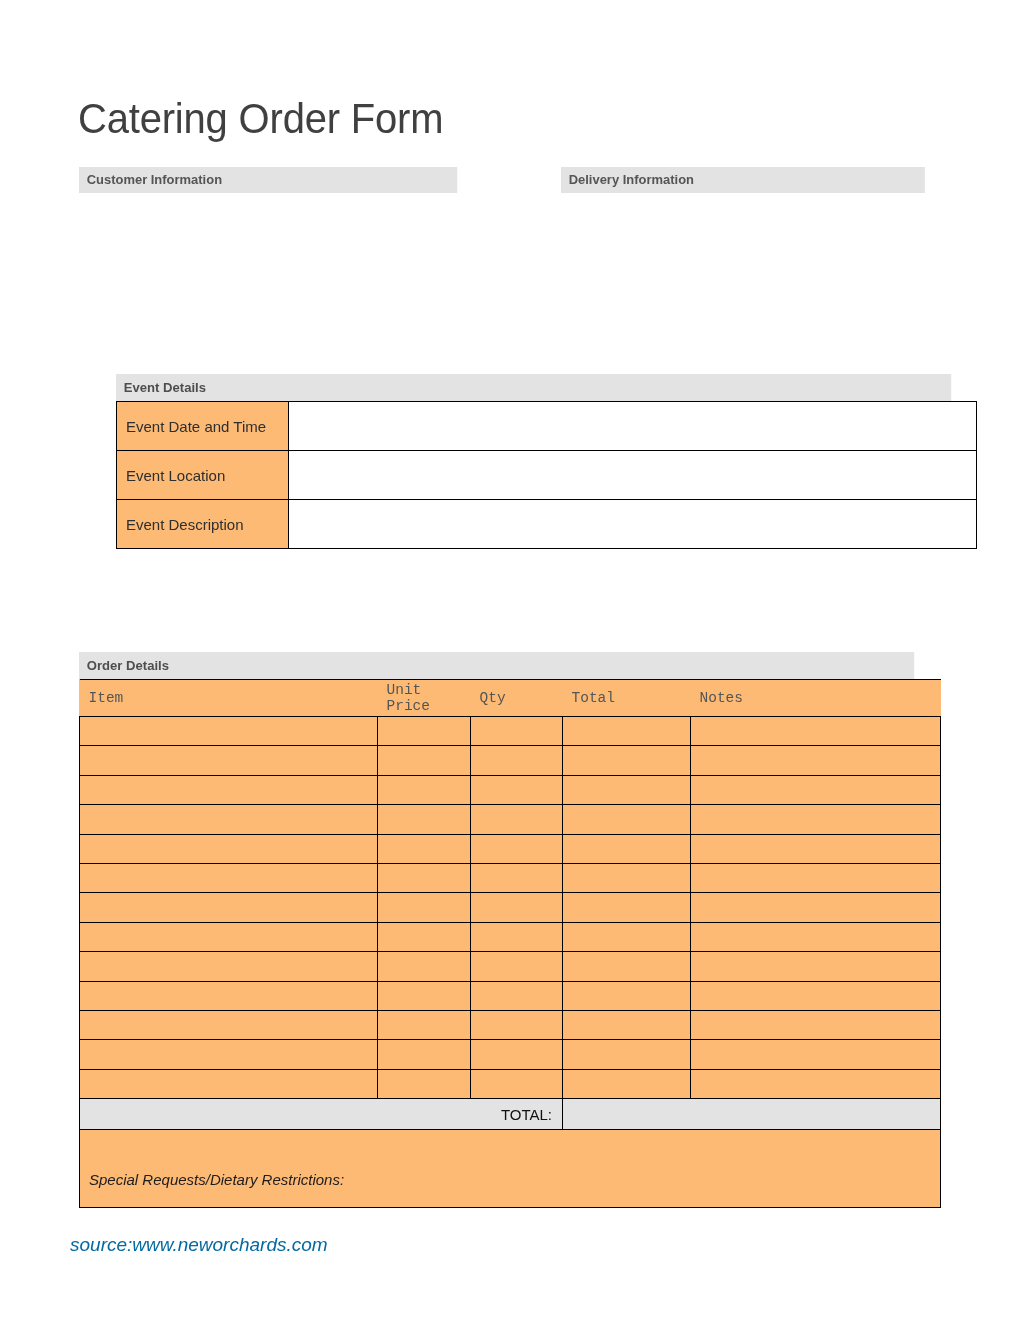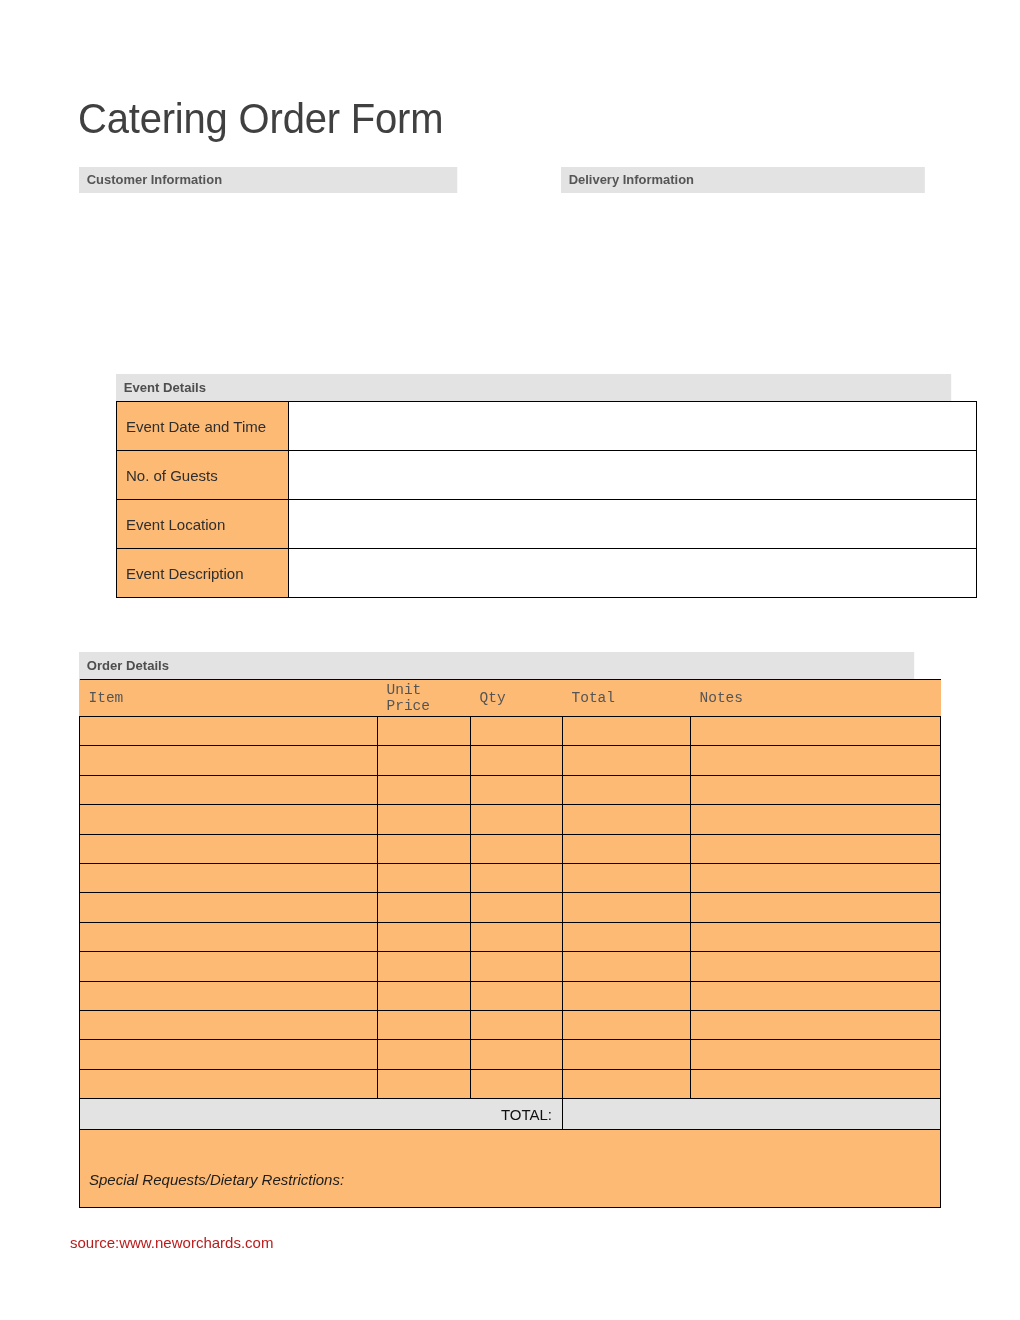--- a/index.html
+++ b/index.html
@@ -163,47 +163,44 @@
     font-size: 15px;
     font-style: italic;
     color: #1d1d1d;
   }
 
   
   .source-link {
     position: absolute;
     left: 70px;
     top: 1234px;
-    font-size: 15px;
-    color: #b91c1c;
+    font-size: 19px;
+    color: #0369a1;
     text-decoration: none;
     white-space: nowrap;
+    font-style: italic;
   }
 </style>
 </head>
 <body>
 
 <div class="page">
 
   <div class="form-title">Catering Order Form</div>
 
   <div class="section-bar bar-customer">Customer Information</div>
 
   <div class="section-bar bar-delivery">Delivery Information</div>
 
   <div class="block event-block">
     <div class="block-header">Event Details</div>
     <table class="grid">
       <tbody>
         <tr>
           <td class="event-label">Event Date and Time</td>
-          <td class="event-value"></td>
-        </tr>
-        <tr>
-          <td class="event-label">No. of Guests</td>
           <td class="event-value"></td>
         </tr>
         <tr>
           <td class="event-label">Event Location</td>
           <td class="event-value"></td>
         </tr>
         <tr>
           <td class="event-label">Event Description</td>
           <td class="event-value"></td>
         </tr>

